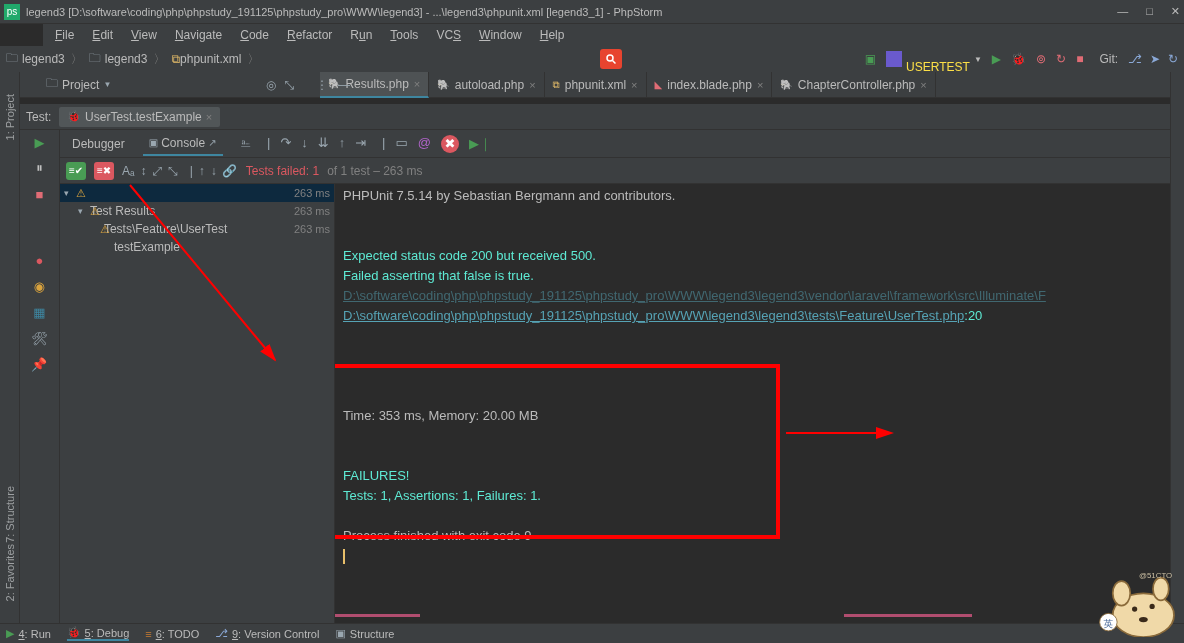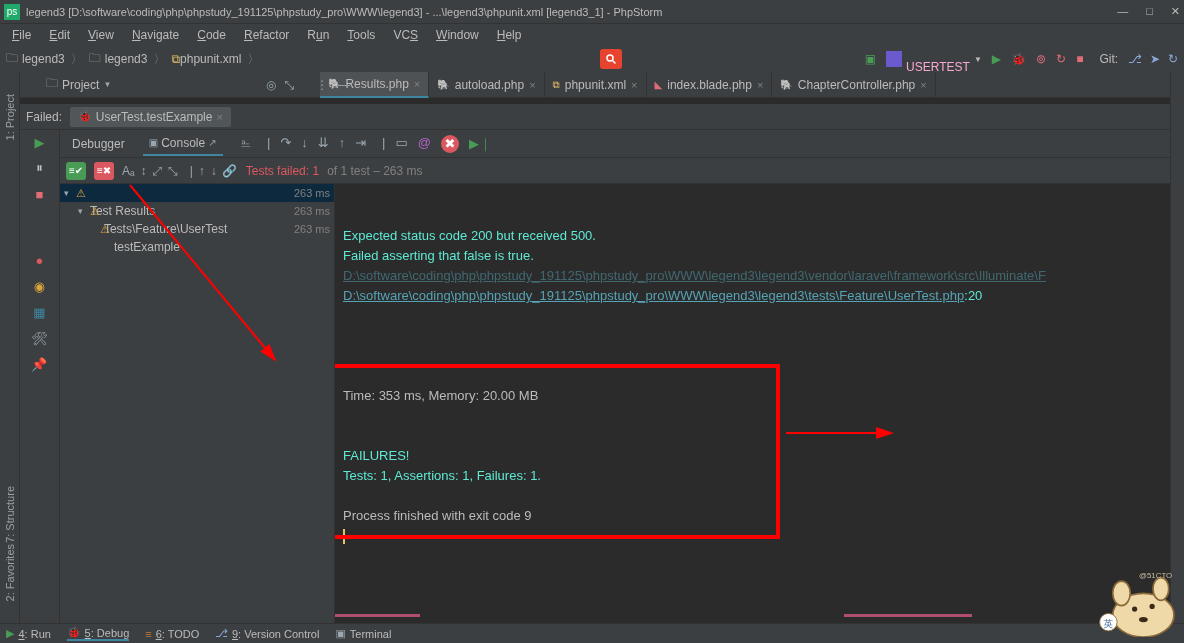--- a/index.html
+++ b/index.html
@@ -4,29 +4,29 @@
 <style>
 * { margin: 0; padding: 0; box-sizing: border-box; font-family: "Segoe UI", Arial, sans-serif; }
 body { background: #2b2b2b; color: #bbbbbb; font-size: 12px; width: 1184px; height: 643px; overflow: hidden; position: relative; }
 
 .titlebar { height: 24px; background: #3c3f41; display: flex; align-items: center; padding: 0 4px; border-bottom: 1px solid #323232; }
 .titlebar .app-icon { width: 16px; height: 16px; background: #21a96b; margin-right: 6px; display: inline-flex; align-items: center; justify-content: center; font-size: 10px; color: #fff; }
 .titlebar .title-text { font-size: 11px; color: #bbbbbb; flex: 1; }
 .titlebar .win-controls { display: flex; gap: 18px; color: #bbbbbb; font-size: 11px; }
 .titlebar .win-controls span { cursor: pointer; }
 
-.menubar { height: 22px; background: #3c3f41; display: flex; align-items: center; padding: 0 4px; gap: 2px; }
+.menubar { height: 22px; background: #3c3f41; display: flex; align-items: center; padding: 0 4px; gap: 2px; margin-left: 43px; }
 .menubar span { padding: 2px 8px; font-size: 12px; color: #bbbbbb; cursor: pointer; }
 .menubar span u { text-decoration: underline; }
 .search-pill { width: 22px; height: 20px; background: #e7442f; border-radius: 3px; display: flex; align-items: center; justify-content: center; margin-left: auto; margin-right: auto; position: absolute; left: 600px; }
 .toolbar-spacer { flex: 1; }
 .toolbar-right { display: flex; align-items: center; gap: 10px; }
 .run-config { display: flex; align-items: center; gap: 4px; }
 .run-config .gear-block { width: 16px; height: 16px; background: #6a5acd; }
-.run-config .name { color: #f9a8d4; font-size: 12px; margin-top: 16px; }
+.run-config .name { color: #fde047; font-size: 12px; margin-top: 16px; }
 .run-config .dd { color: #bbbbbb; font-size: 8px; }
 .play-icon { color: #499c54; }
 .bug-icon { color: #e06c75; }
 .stop-icon { color: #e06c75; }
 .git-label { color: #bbbbbb; font-size: 12px; margin-left: 6px; }
 .git-icons { display: flex; gap: 8px; color: #8aa8d6; }
 
 .breadcrumb { height: 26px; background: #3c3f41; display: flex; align-items: center; padding: 0 6px; font-size: 12px; color: #bbbbbb; }
 .breadcrumb .folder-icon { color: #9aa7b0; margin-right: 4px; }
 .breadcrumb .sep { margin: 0 6px; color: #808080; }
@@ -229,21 +229,21 @@
       </div>
       <div class="tab">
         <span class="php-icon">🐘</span>
         <span>ChapterController.php</span>
         <span class="close">×</span>
       </div>
     </div>
 
     <div class="debug-panel">
       <div class="debug-header">
-        <span class="label">Failed:</span>
+        <span class="label">Test:</span>
         <div class="debug-tab">
           <span class="bug-sm">🐞</span>
           <span>UserTest.testExample</span>
           <span class="close">×</span>
         </div>
         <span class="gear-right">⋮</span>
       </div>
 
       <div class="debug-body">
 
@@ -316,20 +316,21 @@
                 <span class="time">263 ms</span>
               </div>
               <div class="tree-row" style="padding-left:40px">
                 <span class="warn">⚠</span>
                 <span class="name">testExample</span>
                 <span class="time">263 ms</span>
               </div>
             </div>
 
             <div class="console-panel">
+              <div class="console-line cl-normal">PHPUnit 7.5.14 by Sebastian Bergmann and contributors.</div>
               <div class="console-line">&nbsp;</div>
               <div class="console-line">&nbsp;</div>
               <div class="console-line cl-error">Expected status code 200 but received 500.</div>
               <div class="console-line cl-error">Failed asserting that false is true.</div>
               <div class="console-line"><span class="cl-link" style="opacity:.5">D:\software\coding\php\phpstudy_191125\phpstudy_pro\WWW\legend3\legend3\vendor\laravel\framework\src\Illuminate\F</span></div>
               <div class="console-line"><span class="cl-link">D:\software\coding\php\phpstudy_191125\phpstudy_pro\WWW\legend3\legend3\tests\Feature\UserTest.php</span><span class="cl-error">:</span><span class="cl-error">20</span></div>
               <div class="console-line">&nbsp;</div>
               <div class="console-line">&nbsp;</div>
               <div class="console-line">&nbsp;</div>
               <div class="console-line">&nbsp;</div>
@@ -385,21 +386,21 @@
   <div class="sitem">
       <span class="todo-sm">≡</span>
       <span><u>6</u>: TODO</span>
     </div>
   <div class="sitem">
       <span class="vc-sm">⎇</span>
       <span><u>9</u>: Version Control</span>
     </div>
   <div class="sitem">
       <span class="term-sm">▣</span>
-      <span>Terminal</span>
+      <span>Structure</span>
     </div>
 </div>
 
 <svg class="doge" viewBox="0 0 100 80">
   <ellipse cx="55" cy="55" rx="35" ry="25" fill="#f0d9a8" stroke="#8a6a3a" stroke-width="2"></ellipse>
   <ellipse cx="30" cy="30" rx="10" ry="14" fill="#f0d9a8" stroke="#8a6a3a" stroke-width="2"></ellipse>
   <ellipse cx="75" cy="25" rx="9" ry="13" fill="#f0d9a8" stroke="#8a6a3a" stroke-width="2"></ellipse>
   <circle cx="45" cy="48" r="3" fill="#3a2a1a"></circle>
   <circle cx="65" cy="45" r="3" fill="#3a2a1a"></circle>
   <ellipse cx="55" cy="60" rx="5" ry="3" fill="#3a2a1a"></ellipse>

